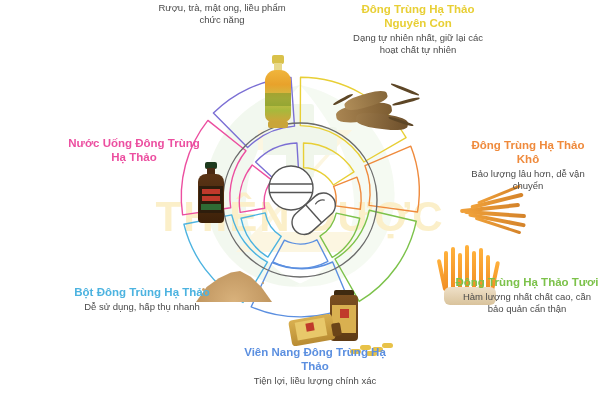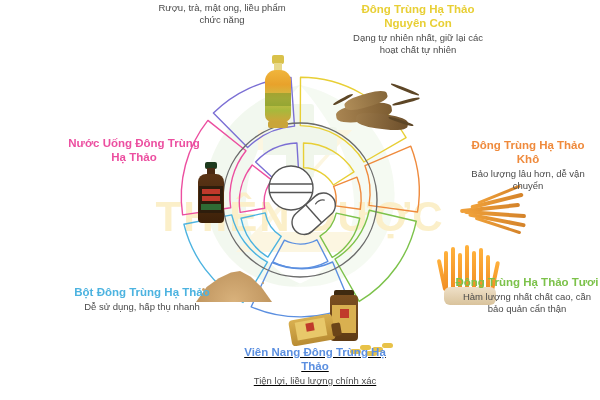--- a/index.html
+++ b/index.html
@@ -91,21 +91,21 @@
 
   
   .lbl{position:absolute;text-align:center;}
   .lbl .title{font-size:11.5px;font-weight:bold;line-height:14px;margin:0 0 2px 0;}
   .lbl .desc{font-size:9.5px;line-height:12px;color:#4a4a4a;margin:0;}
 
   .lbl-top-left{left:152px;top:2px;width:140px;}
   .lbl-top-right{left:348px;top:2px;width:140px;}
   .lbl-right{left:462px;top:138px;width:132px;}
   .lbl-bottom-right{left:446px;top:275px;width:144px;margin-left:9px;}
-  .lbl-bottom{left:240px;top:345px;width:150px;text-decoration:underline;}
+  .lbl-bottom{left:240px;top:345px;width:150px;}
   .lbl-bottom-left{left:72px;top:268px;width:140px;margin-top:17px;}
   .lbl-left{left:60px;top:136px;width:148px;}
 </style>
 </head>
 <body>
 
 <div class="stage">
 
   <div class="watermark">
     <svg width="600" height="400" viewBox="0 0 600 400">

